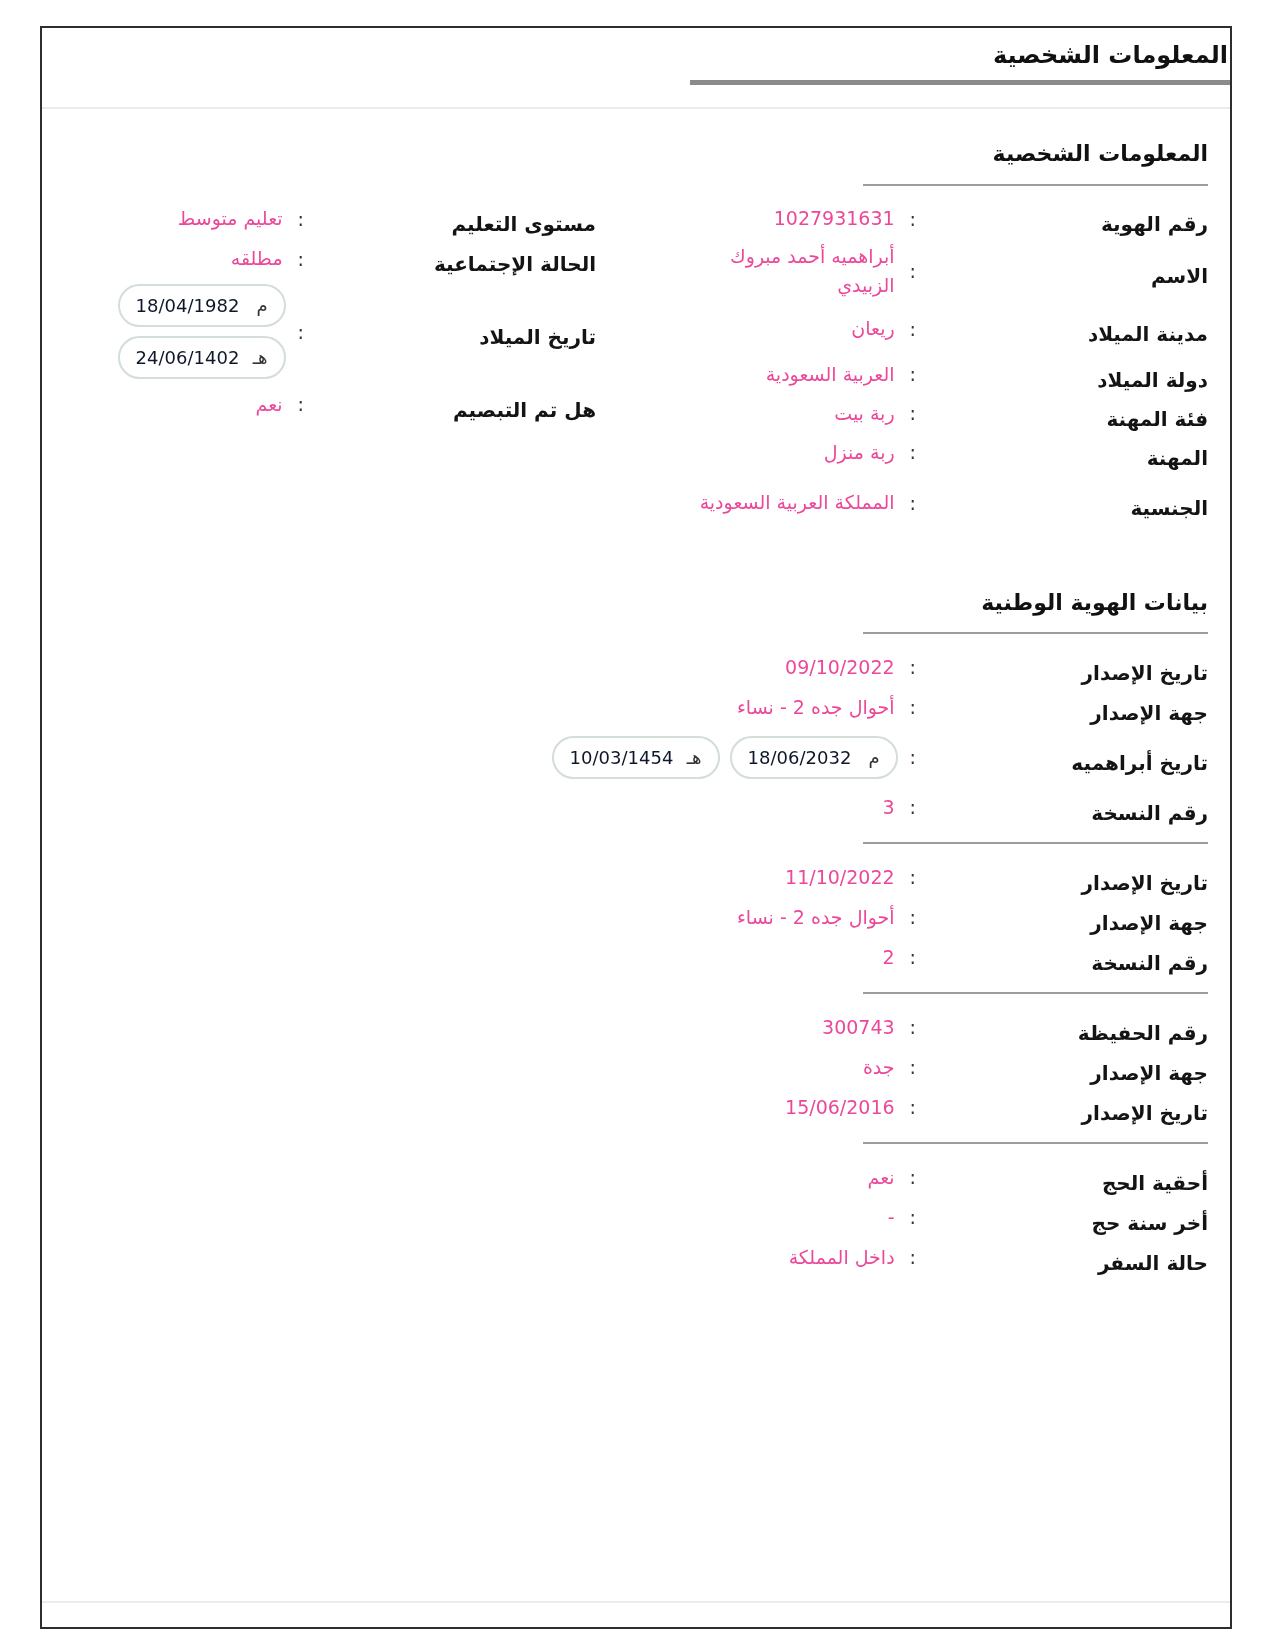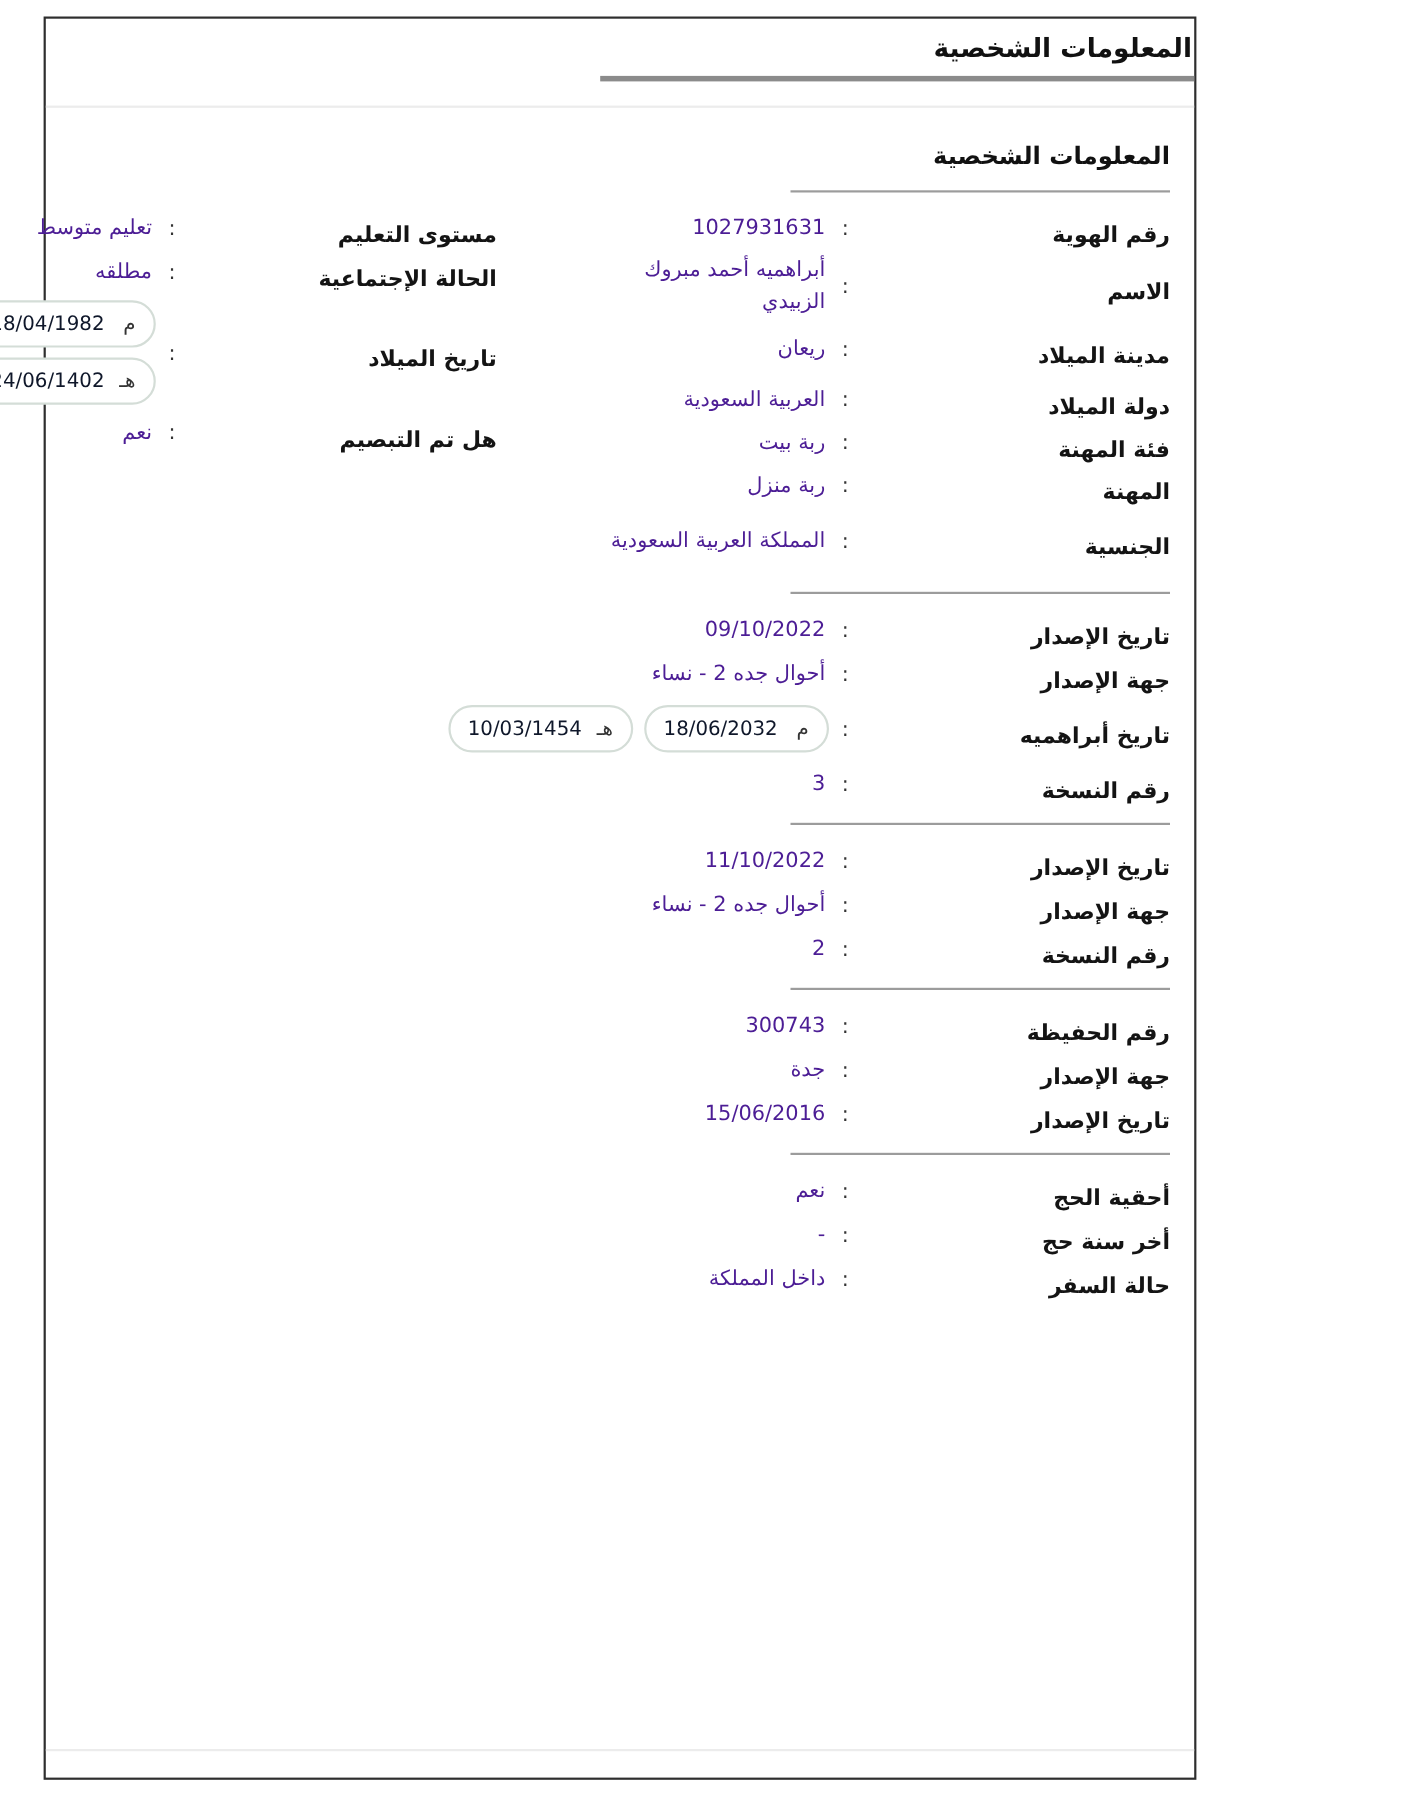--- a/index.html
+++ b/index.html
@@ -1,21 +1,21 @@
 <!DOCTYPE html>
 <html lang="ar" dir="rtl"><head>
 <meta charset="utf-8">
 <style>
   html,body{margin:0;padding:0;}
   body{
     width:1275px;height:1650px;background:#ffffff;position:relative;overflow:hidden;
     font-family:"DejaVu Sans",sans-serif;color:#141414;
   }
   .page-frame{
-    position:absolute;left:40px;top:15px;width:1048px;height:1603px;
+    position:absolute;left:40px;top:26px;width:1192px;height:1603px;
     border:2px solid #2e2e2e;background:#fff;box-sizing:border-box;
   }
   
   .header-band{position:relative;height:79px;border-bottom:2px solid #ececec;}
   .header-title{
     position:absolute;top:12px;right:2px;font-size:24px;font-weight:bold;color:#111;
     line-height:1.3;white-space:nowrap;
   }
   .header-bar{position:absolute;top:52px;right:0;width:540px;height:5px;background:#8b8b8b;}
   
@@ -25,21 +25,21 @@
   }
   .section-title.first{margin-top:30px;}
   .section-underline{width:345px;height:2px;background:#9c9c9c;margin-top:15px;}
   .rows{margin-top:13px;}
   .field-row{display:flex;align-items:center;min-height:40px;}
   .field-label{
     flex:0 0 292px;font-size:20px;font-weight:bold;color:#141414;line-height:1.35;margin-top:12px;
   }
   .field-colon{font-size:19px;color:#333;flex:0 0 auto;}
   .field-value{
-    margin-right:15px;font-size:19px;color:#4c1d95;line-height:1.5;
+    margin-right:15px;font-size:19px;color:#ec4899;line-height:1.5;
   }
   
   .cols{display:flex;align-items:flex-start;}
   .col-right{width:612px;flex:0 0 612px;}
   .col-left{flex:1;}
   .col-right .field-value{max-width:225px;}
   .h64{min-height:64px;}
   .h52{min-height:52px;}
   .h62{min-height:62px;}
   .h38{min-height:38px;}
@@ -139,20 +139,21 @@
           <div class="field-row h38">
             <span class="field-label">هل تم التبصيم</span>
             <span class="field-colon">:</span>
             <span class="field-value">نعم</span>
           </div>
         </div>
       </div>
     </div>
 
     <div class="section">
+      <div class="section-title">بيانات الهوية الوطنية</div>
       <div class="section-underline"></div>
       <div class="rows">
         <div class="field-row">
           <span class="field-label">تاريخ الإصدار</span>
           <span class="field-colon">:</span>
           <span class="field-value">09/10/2022</span>
         </div>
         <div class="field-row">
           <span class="field-label">جهة الإصدار</span>
           <span class="field-colon">:</span>

